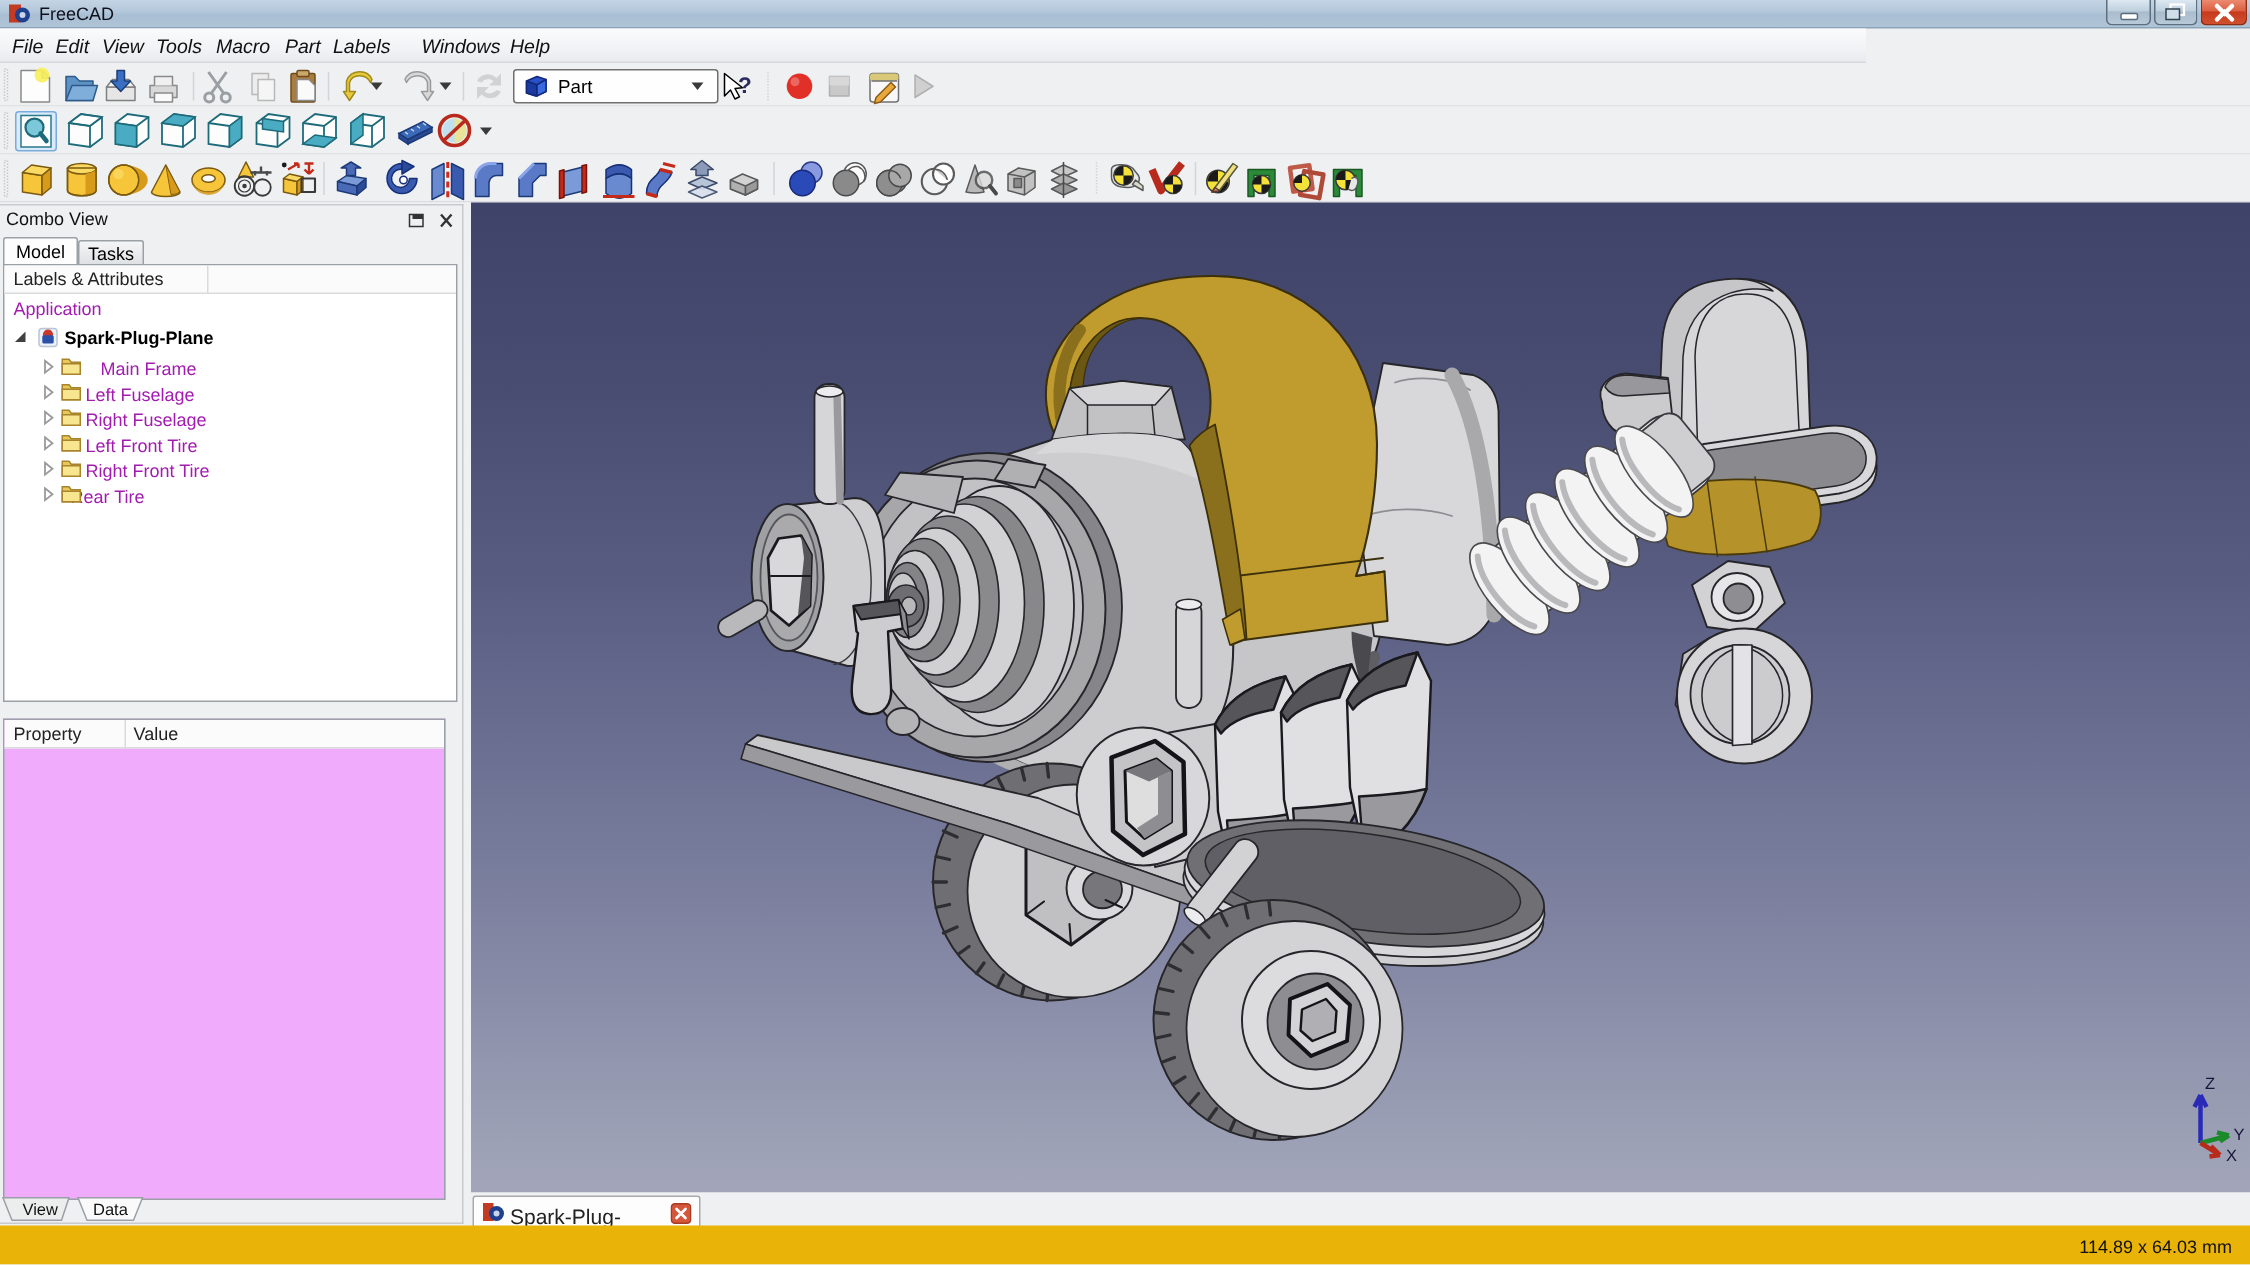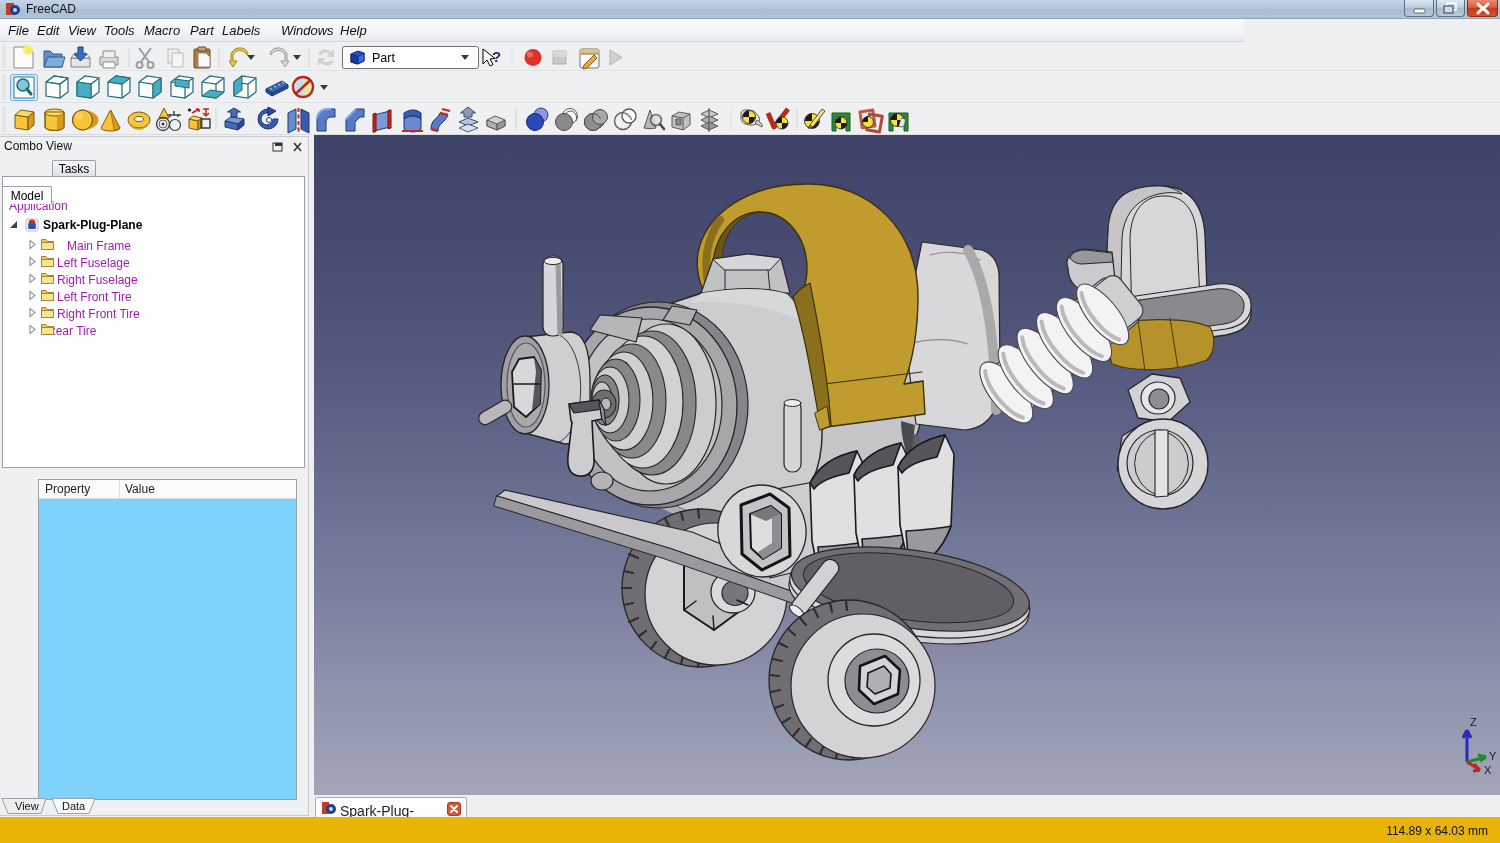--- a/index.html
+++ b/index.html
@@ -26,27 +26,27 @@
 }
 #menubar span { position:absolute; top:4px; }
 .tbrow { position:absolute; left:0; width:1500px; background:#eef0f1; }
 #tb1 { top:42px; height:29px; border-bottom:1px solid #e0e2e4; }
 #tb2 { top:71px; height:32px; border-bottom:1px solid #e0e2e4; }
 #tb3 { top:103px; height:32px; border-bottom:1px solid #dadce0; }
 #main { position:absolute; left:0; top:135px; width:1500px; height:708px; background:#eef0f1; }
 #dock { position:absolute; left:0; top:1px; width:309px; height:680px; background:#eef0f1; border:1px solid #c8cacc; border-left:none;}
 #dock .dtitle { position:absolute; left:4px; top:2px; font-size:12px; color:#111; }
 #tabModel { position:absolute; left:2px; top:21px; width:50px; height:18px; background:#fdfdfd;
-  border:1px solid #9aa0a6; border-bottom:none; border-radius:2px 2px 0 0; font-size:12px; text-align:center; padding-top:2px; z-index:2;margin-top:28px;}
+  border:1px solid #9aa0a6; border-bottom:none; border-radius:2px 2px 0 0; font-size:12px; text-align:center; padding-top:2px; z-index:2;}
 #tabTasks { position:absolute; left:52px; top:23px; width:44px; height:16px; background:linear-gradient(180deg,#f4f5f6,#dfe2e5);
   border:1px solid #9aa0a6; border-bottom:none; border-radius:2px 2px 0 0; font-size:12px; text-align:center; padding-top:1px; z-index:1;}
 #treebox { position:absolute; left:2px; top:39px; width:303px; height:292px; background:#fff; border:1px solid #9aa0a6; }
 #treehdr { position:absolute; left:0; top:0; width:100%; height:19px; background:#fbfbfb; border-bottom:1px solid #d9dbdd; font-size:12px; color:#222; }
 #treehdr i { position:absolute; left:135px; top:0; width:1px; height:19px; background:#d9dbdd; }
-#propbox { position:absolute; left:2px; top:342px; width:259px; height:321px; background:#7dd3fc; border:1px solid #9aa0a6;margin-left:36px; }
+#propbox { position:absolute; left:2px; top:342px; width:295px; height:321px; background:#f0abfc; border:1px solid #9aa0a6; }
 #prophdr { position:absolute; left:0; top:0; width:100%; height:19px; background:#fbfbfb; border-bottom:1px solid #d9dbdd; font-size:12px; color:#222; }
 #prophdr i { position:absolute; left:80px; top:0; width:1px; height:19px; background:#d9dbdd; }
 .btab { position:absolute; font-size:11px; color:#111; text-align:center; }
 #viewport { position:absolute; left:314px; top:0px; width:1186px; height:660px;
   background:linear-gradient(180deg,#3f4369 0%,#484c71 18%,#585c81 38%,#6e7294 58%,#868aa6 78%,#999db3 92%,#a3a6ba 100%);
 }
 #tabbar2 { position:absolute; left:314px; top:660px; width:1186px; height:24px; background:#eef0f1; }
 .mditab { position:absolute; left:1px; top:2px; width:152px; height:22px; background:#fdfdfd;
   border:1px solid #a8aaad; border-radius:2px 2px 0 0; font-size:12px; }
 #statusbar { position:absolute; left:0; top:817px; width:1500px; height:26px; background:#eab308; }
@@ -608,20 +608,24 @@
   <div id="dock">
     <div class="dtitle">Combo View</div>
     <svg style="position:absolute;right:4px;top:4px" width="32" height="12">
       <rect x="1" y="2" width="9" height="8" fill="none" stroke="#333"></rect>
         <rect x="3" y="2" width="7" height="3" fill="#333"></rect>
       <path d="M22 2 L29 10 M29 2 L22 10" stroke="#333" stroke-width="1.6"></path>
     </svg>
     <div id="tabModel">Model</div>
     <div id="tabTasks">Tasks</div>
     <div id="treebox">
+      <div id="treehdr">
+          <span style="position:absolute;left:6px;top:2px">Labels &amp; Attributes</span>
+          <i></i>
+        </div>
       <div class="treerow" style="left:6px;top:22px">Application</div>
       <div class="treerow" style="left:40px;top:41px;font-weight:bold;color:#000">Spark-Plug-Plane</div>
       <svg style="position:absolute;left:6px;top:44px" width="10" height="10">
           <path d="M1 7 L8 7 L8 0 Z" fill="#404040"></path>
         </svg>
       <svg style="position:absolute;left:22px;top:41px" width="14" height="14" viewBox="0 0 14 14">
         <rect x="1" y="1" width="12" height="12" rx="2" fill="#eef2f8" stroke="#b9c4d4"></rect>
         <circle cx="7" cy="5" r="3.4" fill="#c8372c"></circle>
         <rect x="3.2" y="5.5" width="7.6" height="5.5" rx="1" fill="#2b50a8"></rect>
       </svg>

